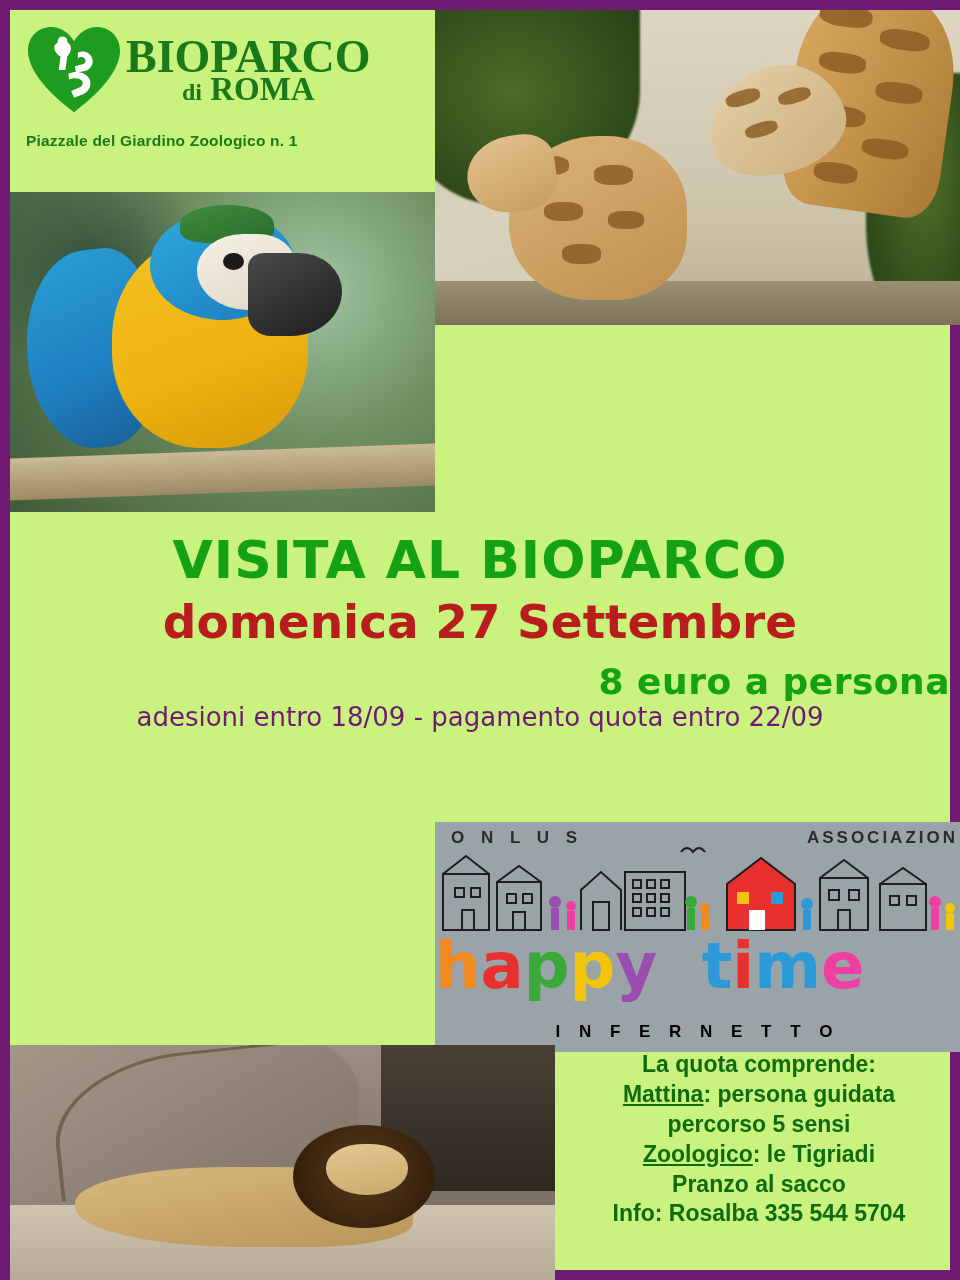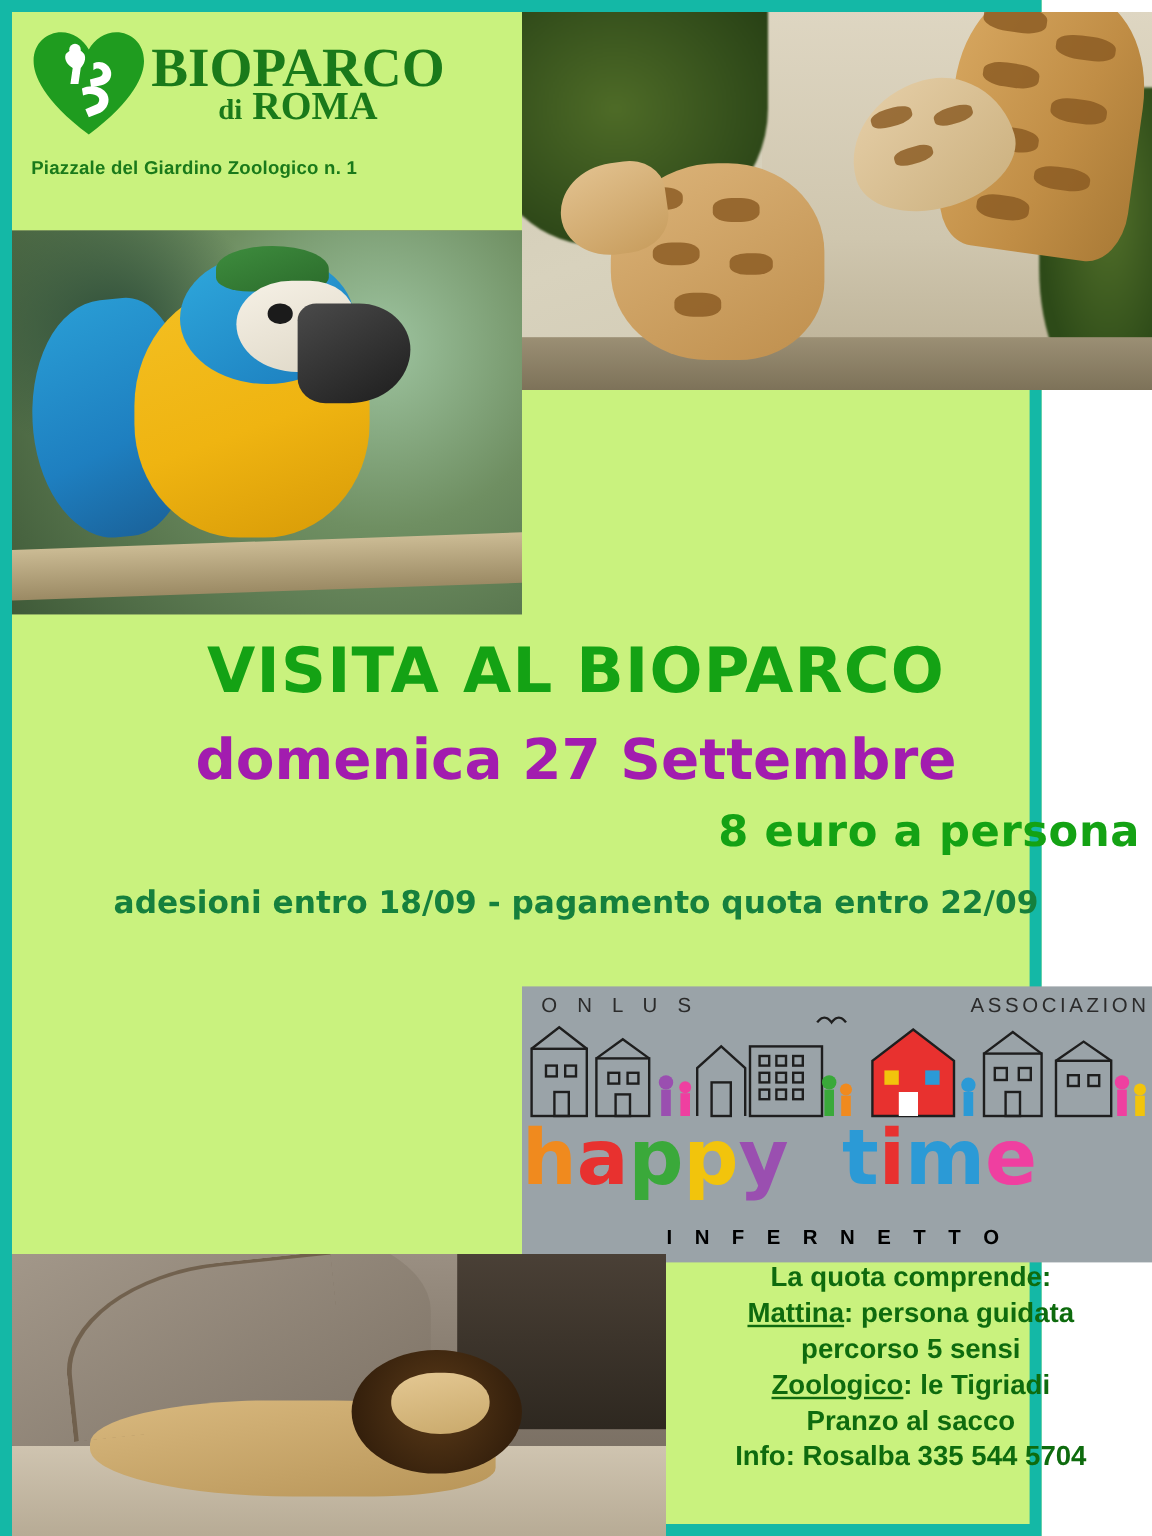--- a/index.html
+++ b/index.html
@@ -4,23 +4,23 @@
 <style>
   * { box-sizing: border-box; margin: 0; padding: 0; }
   body {
     width: 960px; height: 1280px;
     font-family: "DejaVu Sans", sans-serif;
     background: #ffffff;
     overflow: hidden;
   }
   .poster {
     position: relative;
-    width: 868px; height: 1280px;
+    width: 960px; height: 1280px;
     background: #c9f27e;
-    border: 10px solid #14b8a6;
+    border: 10px solid #701a75;
   }
 
   
   .logo-block {
     position: absolute; left: 0; top: 0;
     width: 405px; height: 180px;
     background: #c9f27e;
     padding: 14px 10px 0 16px;
   }
   .logo-row { display: flex; align-items: center; }
@@ -142,45 +142,44 @@
     position: absolute; left: 0; top: 520px; width: 940px;
     text-align: center;
   }
   .t-main {
     font-family: "DejaVu Sans", sans-serif;
     font-size: 52px; font-weight: 700; color: #14a214;
     letter-spacing: 1px;
   }
   .t-sub {
     font-family: "DejaVu Sans", sans-serif;
-    font-size: 47px; font-weight: 700; color: #a21caf;
-    margin-top: 16px;
+    font-size: 47px; font-weight: 700; color: #b91c1c;
+    margin-top: 4px;
   }
   .t-price {
     font-family: "DejaVu Sans", sans-serif;
     font-size: 36px; font-weight: 700; color: #14a214;
     margin-top: 12px; letter-spacing: 0.5px; text-align: right;
   }
   .t-deadline {
     font-family: "DejaVu Sans", sans-serif;
-    font-size: 26px; font-weight: 700; color: #15803d;
-    margin-top: 24px;
+    font-size: 26px; font-weight: 400; color: #701a75;
   }
 
   
   .banner {
     position: absolute; left: 425px; top: 812px;
     width: 525px; height: 230px;
     background: #9aa3a8;
     overflow: hidden;
   }
   .b-onlus, .b-assoc {
     position:absolute; top:6px;
     font-family:"Liberation Sans", sans-serif;
-    font-size: 17px; font-weight: 400; color: #2b2b2b;
+    font-size: 17px; font-weight: 700; color: #2b2b2b;
     letter-spacing: 6px;
   }
   .b-onlus { left: 16px; }
   .b-assoc { right: 2px; letter-spacing: 3px; }
   .b-houses { position:absolute; left:0; top:22px; width:100%; height:92px; }
   .b-word { position:absolute; left:0; top:112px; width:100%; text-align:left; }
   .b-word span {
     font-family:"DejaVu Sans", sans-serif;
     font-size: 64px; font-weight: 700; line-height: 1;
   }

